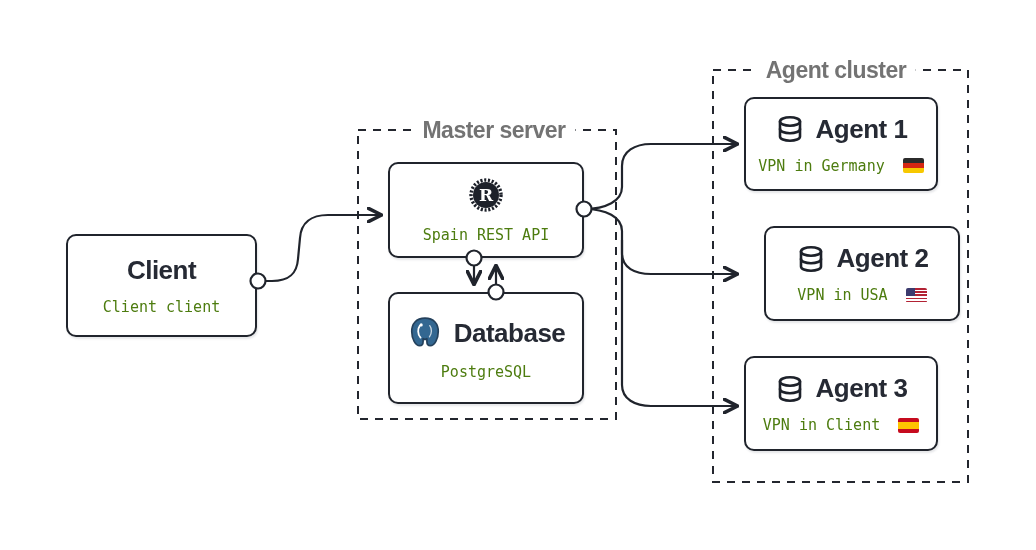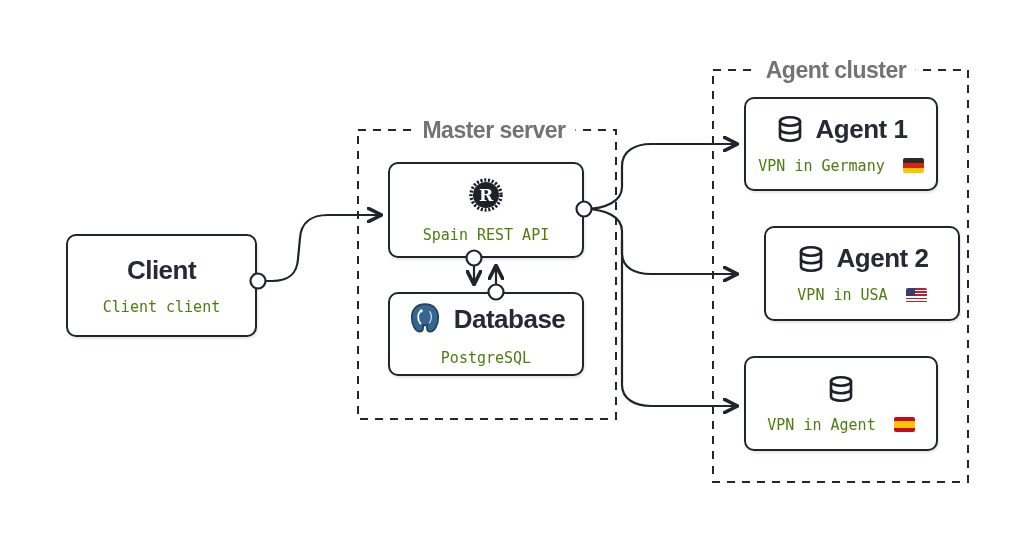--- a/index.html
+++ b/index.html
@@ -65,21 +65,21 @@
     <div class="title-row">
       <svg class="icon" width="38" height="38" viewBox="0 0 38 38">
         <circle cx="19" cy="19" r="15" fill="none" stroke="#1d212a" stroke-width="3.4" stroke-dasharray="2.1 1.7"></circle>
         <circle cx="19" cy="19" r="13" fill="#1d212a"></circle>
         <text x="19" y="25" text-anchor="middle" font-family="DejaVu Serif, serif" font-weight="bold" font-size="17" fill="#ffffff">R</text>
       </svg>
     </div>
     <div class="node-sub">Spain REST API</div>
   </div>
 
-  <div class="node" style="left:388px;top:292px;width:196px;height:84px;">
+  <div class="node" style="left:388px;top:292px;width:196px;height:112px;">
     <div class="title-row">
       <svg class="icon" width="36" height="36" viewBox="0 0 34 34">
         <path d="M17 3 C8.5 3 4.5 8.5 4.5 15.5 c0 7 3.5 13.5 7.5 13.5 c3 0 3.2-2 3.2-4 l0-2.6 c0.8 0.5 2.8 0.5 3.6 0 l0 2.6 c0 2 0.2 4 3.2 4 c4 0 7.5-6.5 7.5-13.5 C29.5 8.5 25.5 3 17 3 z" fill="#336791" stroke="#24415c" stroke-width="1.6" stroke-linejoin="round"></path>
         <path d="M12.2 10 c-2.2 2.8 -2.4 8.2 0.6 11.4" fill="none" stroke="#ffffff" stroke-width="1.7" stroke-linecap="round"></path>
         <path d="M21.5 10 c2 2.6 2.2 7.4 -0.3 10.6" fill="none" stroke="#ffffff" stroke-width="1.2" stroke-linecap="round" opacity="0.75"></path>
         <circle cx="13.4" cy="9.4" r="1.5" fill="#ffffff"></circle>
       </svg>
       <div class="node-title">Database</div>
     </div>
     <div class="node-sub">PostgreSQL</div>
@@ -115,23 +115,24 @@
     </div>
   </div>
 
   <div class="node" style="left:744px;top:356px;width:194px;height:95px;">
     <div class="title-row">
       <svg class="icon" width="30" height="30" viewBox="0 0 30 30">
         <ellipse cx="15" cy="7.5" rx="10" ry="4.3" fill="none" stroke="#1d212a" stroke-width="2.6"></ellipse>
         <path d="M5 7.5 v7.5 c0 2.4 4.5 4.3 10 4.3 s10 -1.9 10 -4.3 v-7.5" fill="none" stroke="#1d212a" stroke-width="2.6" stroke-linecap="round"></path>
         <path d="M5 15 v7.5 c0 2.4 4.5 4.3 10 4.3 s10 -1.9 10 -4.3 v-7.5" fill="none" stroke="#1d212a" stroke-width="2.6" stroke-linecap="round"></path>
       </svg>
+      <div class="node-title">Agent 3</div>
     </div>
     <div class="node-sub">
-      <span>VPN in Agent</span>
+      <span>VPN in Client</span>
       <span class="flag" data-flag="spain"></span>
     </div>
   </div>
 
   <svg class="layer" width="1036" height="550" style="z-index:3">
     <defs>
       <marker id="arrowhead" viewBox="0 0 10 10" refX="8" refY="5" markerWidth="7.5" markerHeight="7.5" orient="auto-start-reverse">
         <path d="M1 1 L9 5 L1 9" fill="none" stroke="#20242c" stroke-width="2.2" stroke-linecap="round" stroke-linejoin="round"></path>
       </marker>
     </defs>

